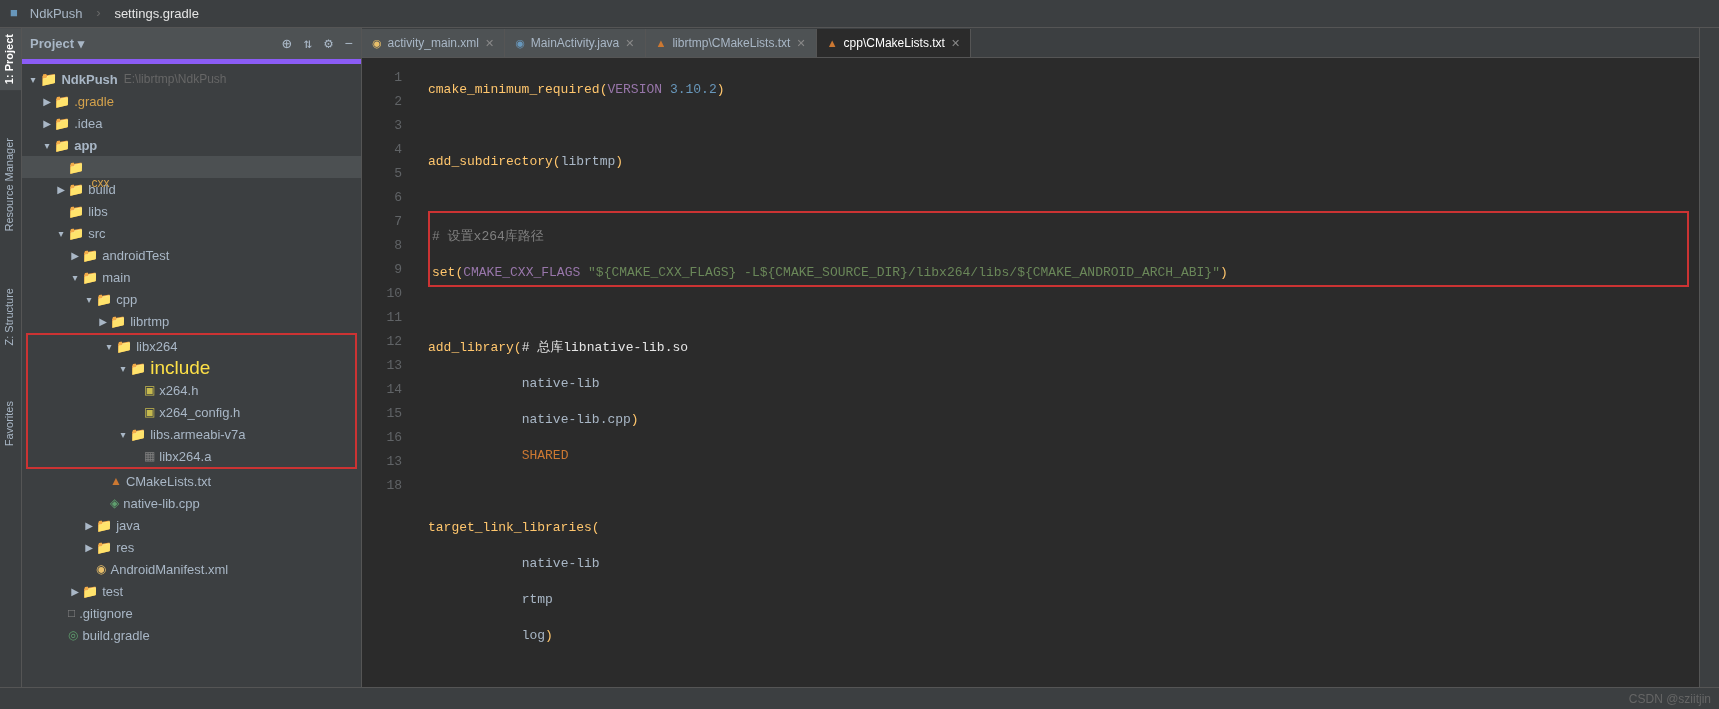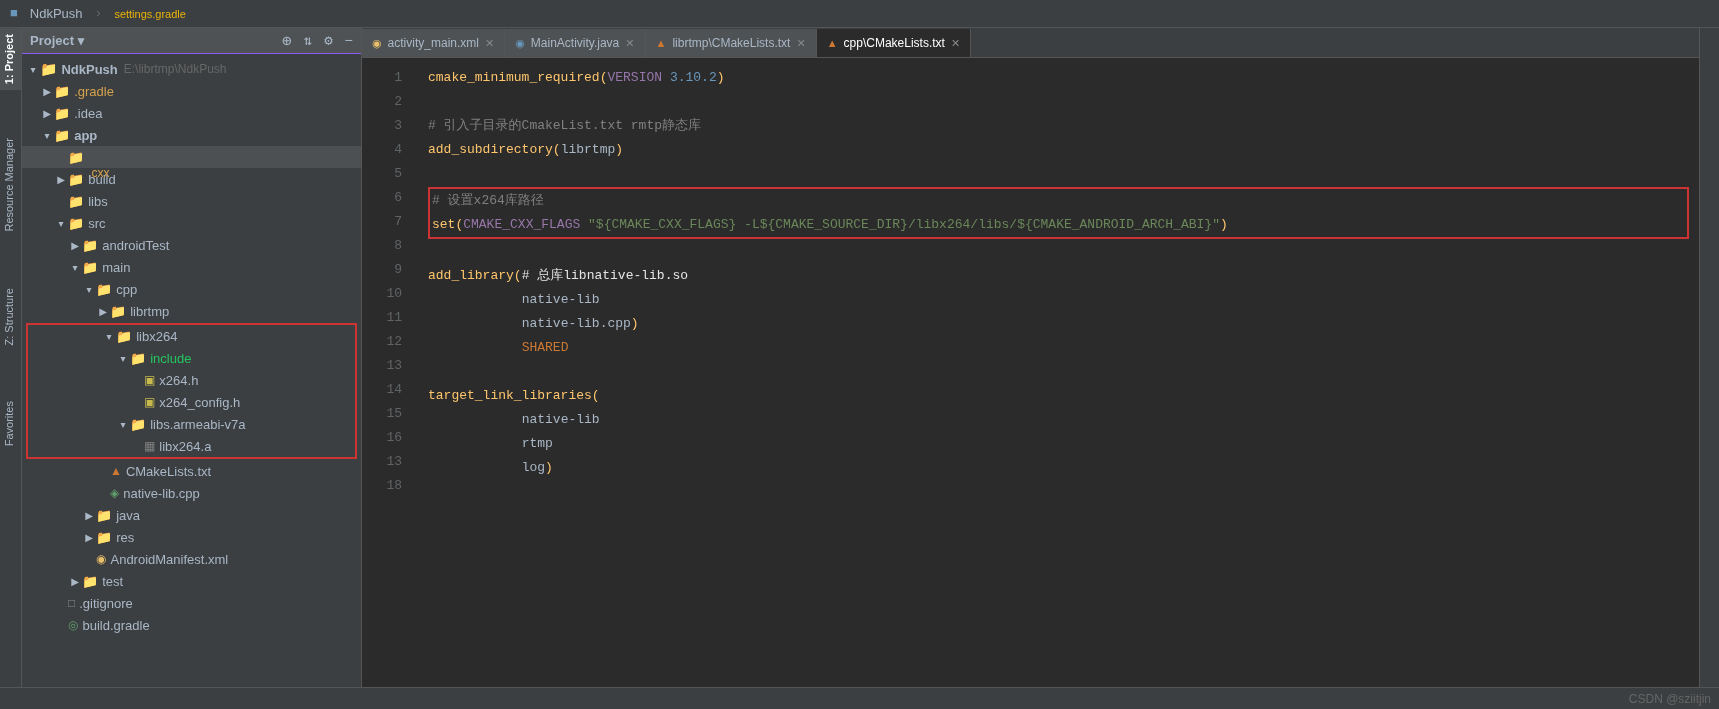--- a/index.html
+++ b/index.html
@@ -57,27 +57,27 @@
     
     #project-panel {
       width: 340px;
       background: #3c3f41;
       display: flex;
       flex-direction: column;
       border-right: 1px solid #555;
       flex-shrink: 0;
     }
     #project-header {
-      height: 26px;
+      height: 36px;
       background: #4e5254;
       display: flex;
       align-items: center;
       padding: 0 8px;
       gap: 8px;
-      border-bottom: 1px solid #8b5cf6;
+      border-bottom: 5px solid #8b5cf6;
     }
 
     #project-tree {
       flex: 1;
       overflow-y: auto;
       padding: 4px 0;
     }
     .tree-item {
       display: flex;
       align-items: center;
@@ -162,20 +162,21 @@
       flex: 1;
       padding: 8px 0 8px 16px;
       overflow-x: auto;
       line-height: 24px;
     }
 
     .code-line {
       display: block;
       white-space: nowrap;
       min-height: 24px;
+      margin-top: 12px;
     }
 
     
     #right-sidebar {
       width: 20px;
       background: #3c3f41;
       border-left: 1px solid #555;
       display: flex;
       flex-direction: column;
       align-items: center;
@@ -199,21 +200,21 @@
     ::-webkit-scrollbar-track { background: #3c3f41; }
     ::-webkit-scrollbar-thumb { background: #555; }
   </style>
 </head>
 <body>
 
 <div id="titlebar">
   <span style="color:#6897bb;">■</span>
   <span style="color:#a9b7c6;font-family:Arial,sans-serif;font-size:13px;">NdkPush</span>
   <span style="color:#666;">›</span>
-  <span style="color:#eab308;font-family:Arial,sans-serif;font-size:11px;">settings.gradle</span>
+  <span style="color:#e5e5e5;font-family:Arial,sans-serif;font-size:13px;">settings.gradle</span>
 </div>
 
 <div id="main">
 
   <div id="left-tabs">
     <div class="left-tab" style="font-weight:bold;color:#fff;background:#4e5254;padding:6px 3px;">1: Project</div>
     <div class="left-tab" style="margin-top:40px;">Resource Manager</div>
     <div class="left-tab" style="margin-top:40px;">Z: Structure</div>
     <div class="left-tab" style="margin-top:40px;">Favorites</div>
   </div>
@@ -305,21 +306,21 @@
 
         <div class="tree-item" style="padding-left:74px;">
           <span class="tree-arrow">▾</span>
           <span style="color:#888;margin-right:4px;font-size:13px;">📁</span>
           <span style="color:#a9b7c6;font-family:Arial,sans-serif;font-size:13px;">libx264</span>
         </div>
 
         <div class="tree-item" style="padding-left:88px;">
           <span class="tree-arrow">▾</span>
           <span style="color:#888;margin-right:4px;font-size:13px;">📁</span>
-          <span style="color:#22c55e;font-family:Arial,sans-serif;font-size:13px;">include</span>
+          <span style="color:#fde047;font-family:Arial,sans-serif;font-size:19px;">include</span>
         </div>
 
         <div class="tree-item" style="padding-left:102px;">
           <span class="tree-arrow"></span>
           <span style="color:#c5b94e;margin-right:4px;font-size:12px;">▣</span>
           <span style="color:#a9b7c6;font-family:Arial,sans-serif;font-size:13px;">x264.h</span>
         </div>
 
         <div class="tree-item" style="padding-left:102px;">
           <span class="tree-arrow"></span>
@@ -443,23 +444,20 @@
 
         
         <span class="code-line">
           <span style="color:#ffc66d;">cmake_minimum_required</span><span style="color:#ffc66d;">(</span><span style="color:#9876aa;">VERSION</span> <span style="color:#6897bb;">3.10.2</span><span style="color:#ffc66d;">)</span>
         </span>
 
         
         <span class="code-line">&nbsp;</span>
 
         
-        <span class="code-line">
-          <span style="color:#808080;"># 引入子目录的CmakeList.txt  rmtp静态库</span>
-        </span>
 
         
         <span class="code-line">
           <span style="color:#ffc66d;">add_subdirectory</span><span style="color:#ffc66d;">(</span><span style="color:#a9b7c6;">librtmp</span><span style="color:#ffc66d;">)</span>
         </span>
 
         
         <span class="code-line">&nbsp;</span>
 
         

